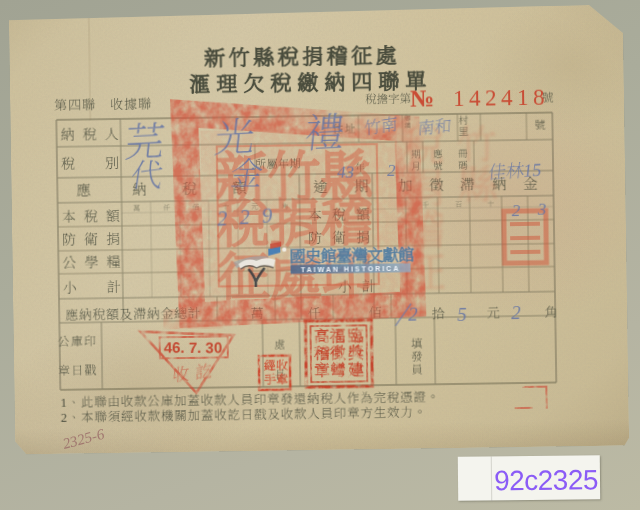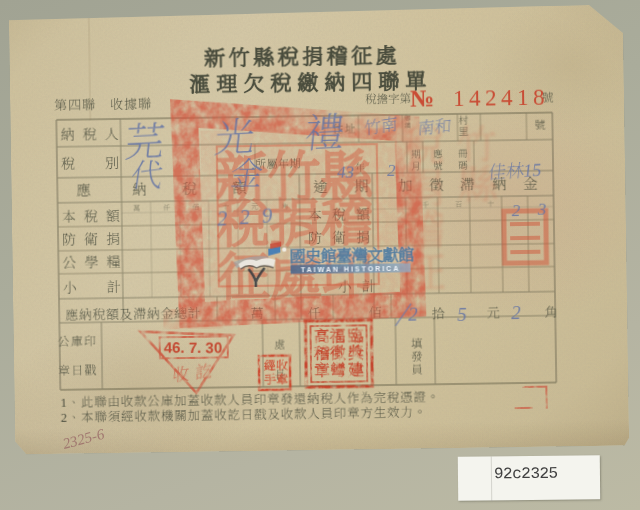--- a/index.html
+++ b/index.html
@@ -9,22 +9,22 @@
   .paper{position:absolute;left:12px;top:9px;width:614px;height:441px;
          transform:rotate(-0.85deg);transform-origin:50% 50%;
          background:linear-gradient(115deg,#d3c6a0 0%,#d9cdaa 30%,#d6c8a1 55%,#d1c39b 80%,#cdbf97 100%);
          clip-path:polygon(0 1.5%,94.5% 0,100% 6.5%,100% 98.2%,99.2% 100%,1.8% 100%,0 97%);
          box-shadow:2px 4px 7px rgba(40,42,34,0.45);}
   svg{position:absolute;left:0;top:0;}
   
   .label{position:absolute;left:458px;top:456px;width:142px;height:44px;
          background:#f4f4ee;transform:rotate(-0.6deg);
          box-shadow:1px 1px 2px rgba(60,60,50,0.35);}
-  .label span{position:absolute;left:36px;top:9px;font-family:Liberation Mono, monospace;
-         font-size:16px;color:#404040;letter-spacing:-0.5px;}
+  .label span{position:absolute;left:36px;top:9px;font-family:Liberation Sans, sans-serif;
+         font-size:28px;color:#8b5cf6;letter-spacing:-0.5px;}
   .label i{position:absolute;left:33px;top:0;width:1px;height:44px;background:rgba(120,120,110,0.25);}
 </style>
 </head>
 <body>
 
 <div class="paper">
 <svg width="614" height="441" viewBox="0 0 614 441">
 <defs>
         <path id="g65b0" d="M75 -14Q75 -15 72 -17Q70 -18 65 -18H64V117H75ZM55 57Q54 55 52 54Q50 53 46 54Q43 46 38 36Q32 26 26 16Q19 6 10 -1L8 2Q14 11 20 22Q25 33 29 44Q33 56 35 65ZM55 210Q64 206 70 202Q76 197 79 193Q82 188 82 185Q82 181 81 179Q80 176 77 176Q74 176 71 178Q69 185 64 194Q58 203 52 209ZM203 -14Q203 -15 200 -17Q198 -19 194 -19H192V122H203ZM233 191Q231 189 228 189Q226 189 222 190Q213 187 200 184Q188 180 174 177Q160 174 147 172L145 177Q158 180 172 185Q185 189 197 194Q210 199 217 204ZM157 178Q156 176 152 176V105Q152 89 151 73Q150 56 146 40Q142 24 134 9Q126 -6 112 -18L108 -15Q122 2 130 21Q137 40 139 61Q141 82 141 104V184ZM223 135Q223 135 225 133Q226 132 230 129Q232 127 236 124Q239 122 242 119Q241 117 240 116Q238 115 236 115H145V122H212ZM116 158Q115 156 112 155Q110 153 106 154Q102 145 96 134Q90 124 83 115H77Q81 122 84 131Q88 139 90 148Q93 157 95 165ZM34 162Q43 156 48 150Q54 145 56 140Q58 134 58 130Q58 126 57 124Q55 122 52 121Q50 121 47 124Q46 132 41 143Q36 154 31 160ZM90 61Q101 55 107 48Q114 42 116 36Q120 30 120 25Q120 20 119 17Q117 14 114 14Q112 13 108 16Q108 23 104 31Q101 39 96 46Q92 54 87 60ZM118 132Q118 132 121 130Q124 127 129 123Q134 120 137 116Q136 112 131 112H10L8 120H108ZM116 93Q116 93 119 91Q122 88 126 85Q130 81 134 78Q133 74 127 74H13L11 81H106ZM113 186Q113 186 116 184Q120 182 124 178Q128 174 132 171Q131 167 126 167H14L12 174H104Z"></path>
         <path id="g7af9" d="M58 208 77 204Q76 201 74 200Q72 198 68 198Q59 166 45 139Q31 111 13 92L9 95Q20 109 29 127Q38 144 45 165Q53 186 58 208ZM154 208 174 203Q174 201 172 199Q170 198 165 198Q156 165 140 137Q125 110 106 92L102 95Q113 108 123 126Q133 144 141 164Q149 186 154 208ZM67 152H78V-14Q78 -15 75 -16Q72 -18 68 -18H67ZM183 152H194V2Q194 -3 193 -7Q191 -11 187 -14Q182 -17 172 -18Q172 -16 171 -13Q170 -11 167 -10Q164 -8 159 -6Q154 -6 145 -4V0Q145 0 149 -1Q153 -1 159 -2Q164 -2 170 -2Q175 -2 177 -2Q180 -2 182 -1Q183 0 183 3ZM139 152H212L223 165Q223 165 225 164Q226 162 230 160Q232 157 236 154Q239 152 242 149Q241 145 236 145H139ZM42 152H102L111 164Q111 164 113 163Q115 161 118 159Q120 157 124 154Q127 151 129 149Q128 145 123 145H42Z"></path>

